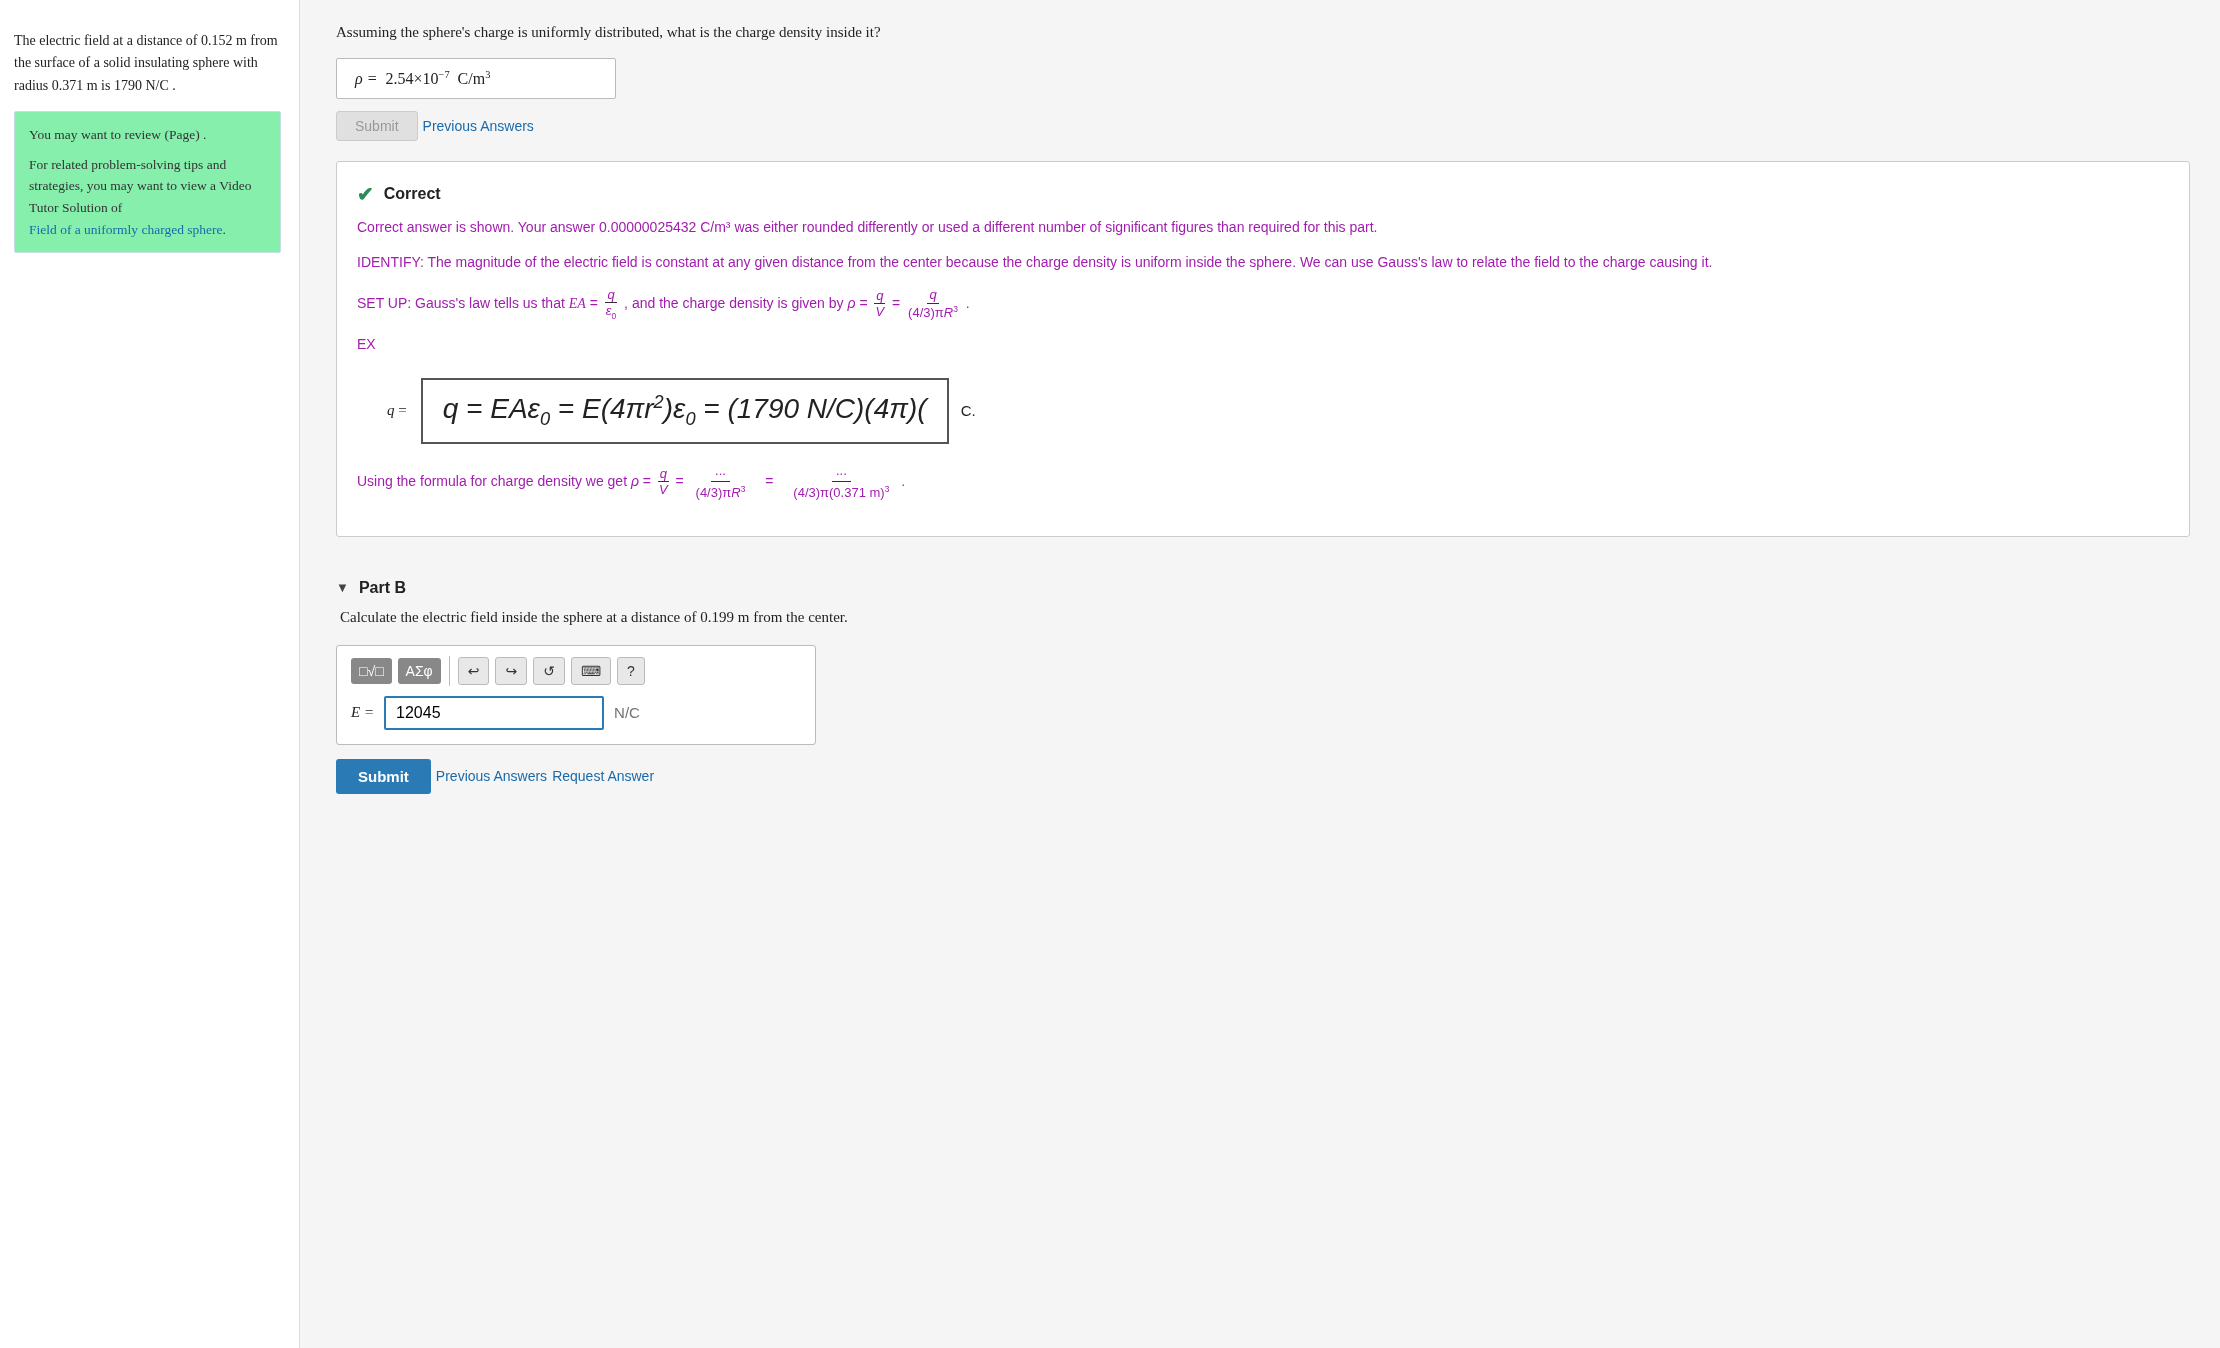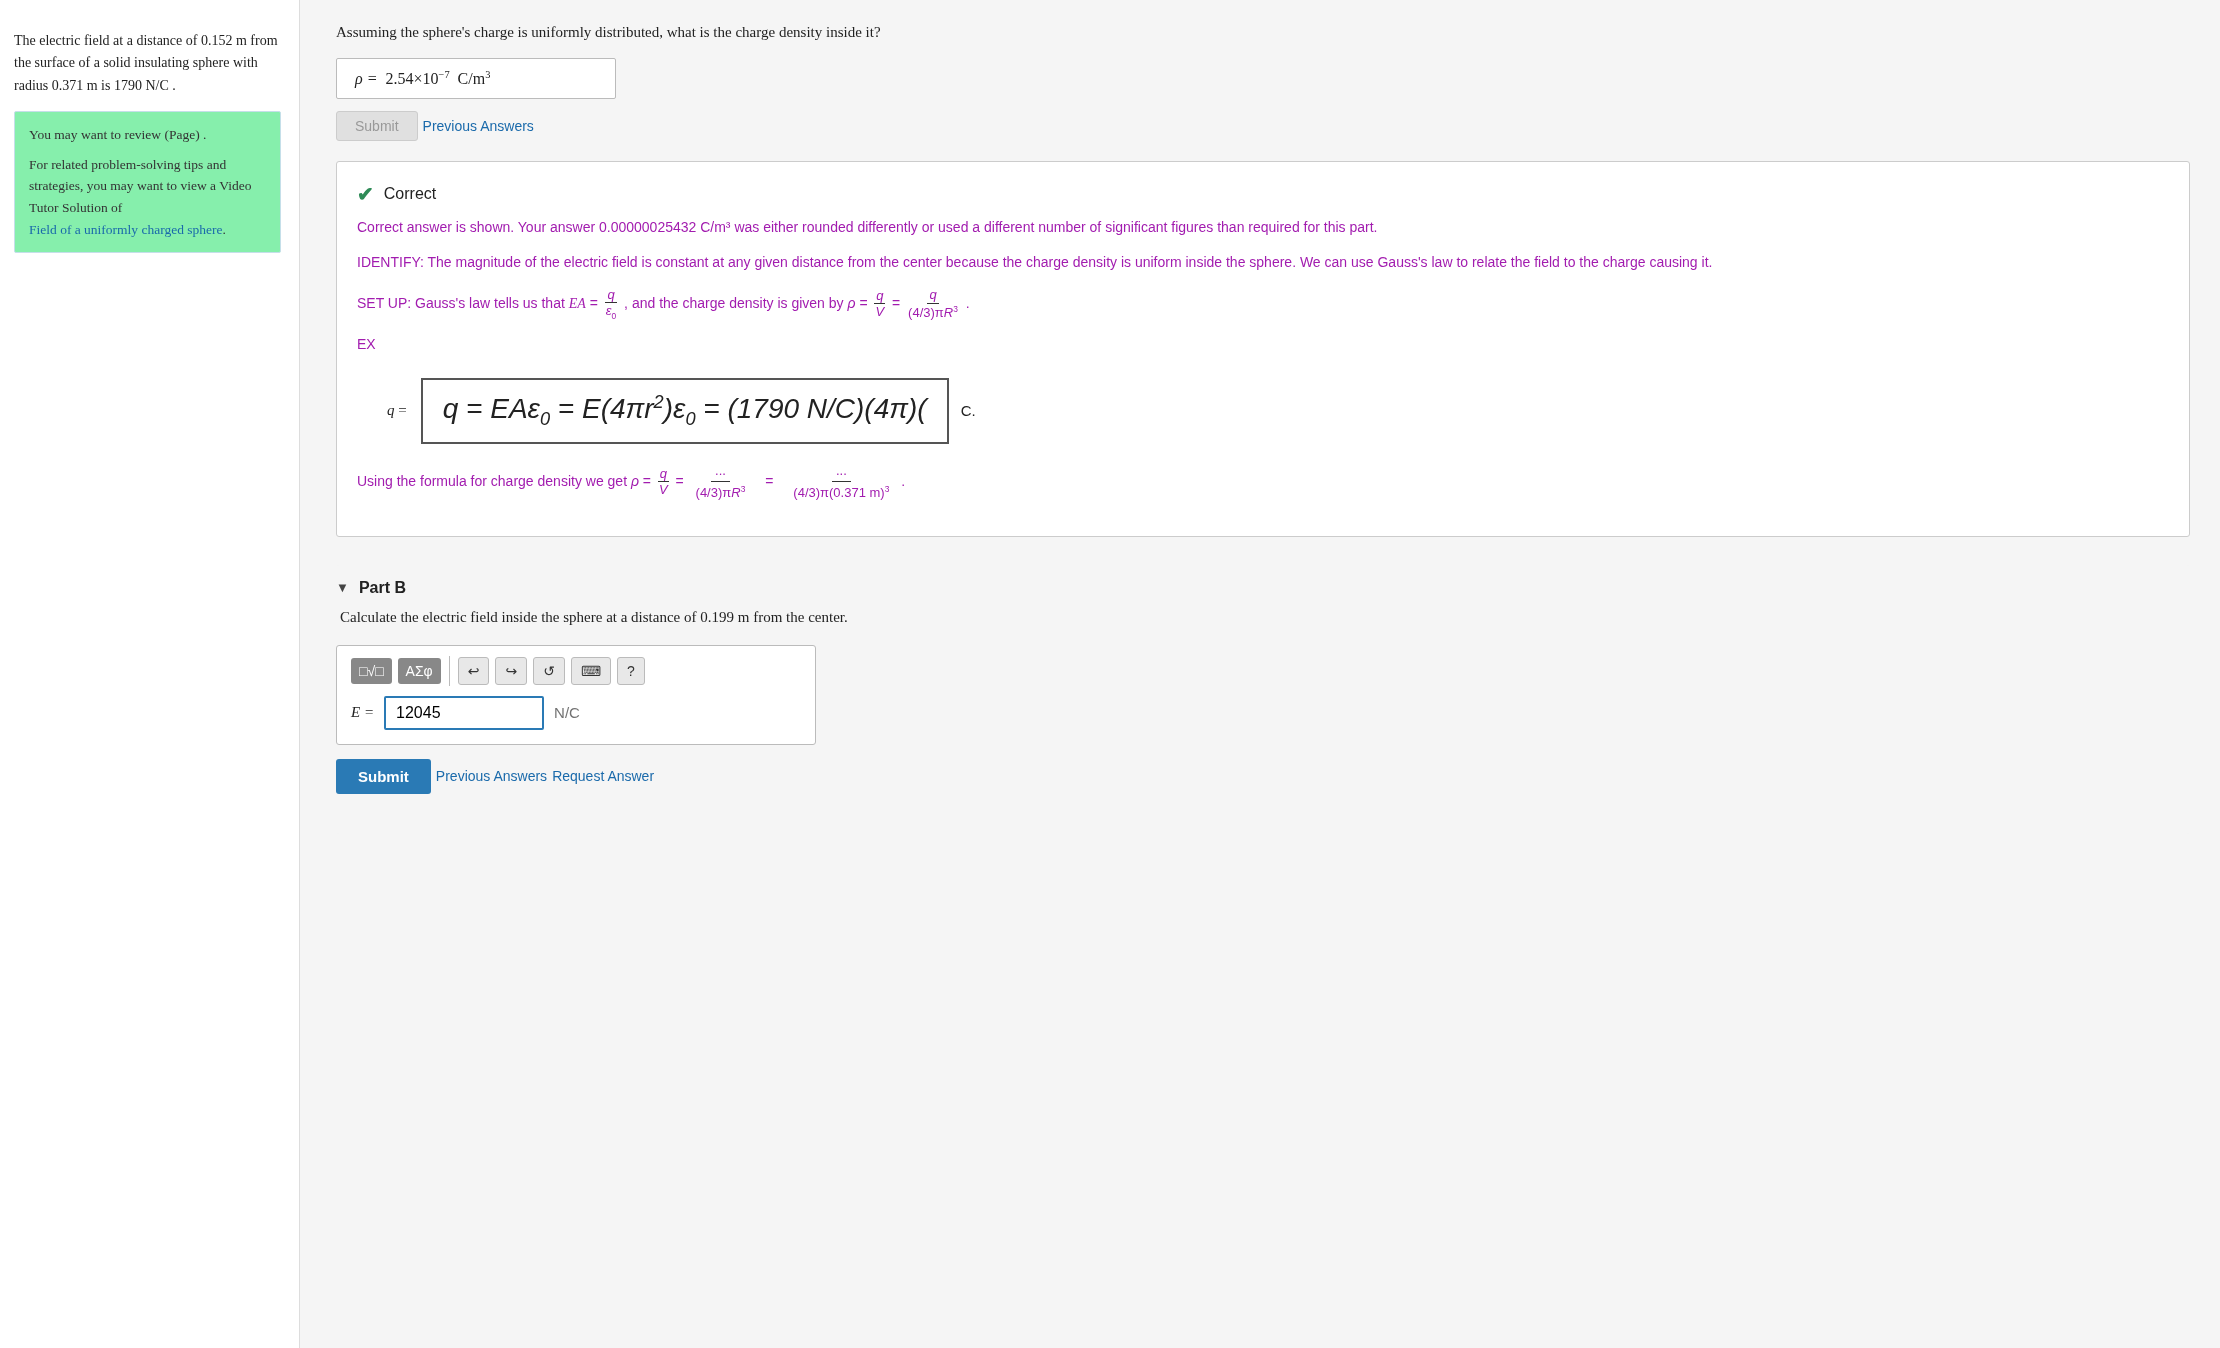--- a/index.html
+++ b/index.html
@@ -113,21 +113,21 @@
       gap: 10px;
       margin-bottom: 10px;
     }
     .check-icon {
       color: #2e8b57;
       font-size: 20px;
       font-weight: bold;
     }
     .correct-title {
       font-size: 16px;
-      font-weight: normal;
+      font-weight: bold;
       color: #222;
       font-family: Arial, sans-serif;
     }
     .correct-text {
       font-size: 14px;
       line-height: 1.65;
       color: #a21caf;
       margin-bottom: 12px;
       font-family: Arial, sans-serif;
     }
@@ -224,21 +224,21 @@
       font-size: 15px;
       font-style: italic;
       font-family: 'Times New Roman', serif;
       white-space: nowrap;
     }
     .math-input {
       border: 2px solid #2a7ab5;
       border-radius: 2px;
       padding: 6px 10px;
       font-size: 16px;
-      width: 160px;
+      width: 220px;
       font-family: Arial, sans-serif;
       outline: none;
     }
     .unit-label {
       font-size: 15px;
       font-family: Arial, sans-serif;
       color: #737373;
     }
     .divider-vertical {
       width: 1px;

